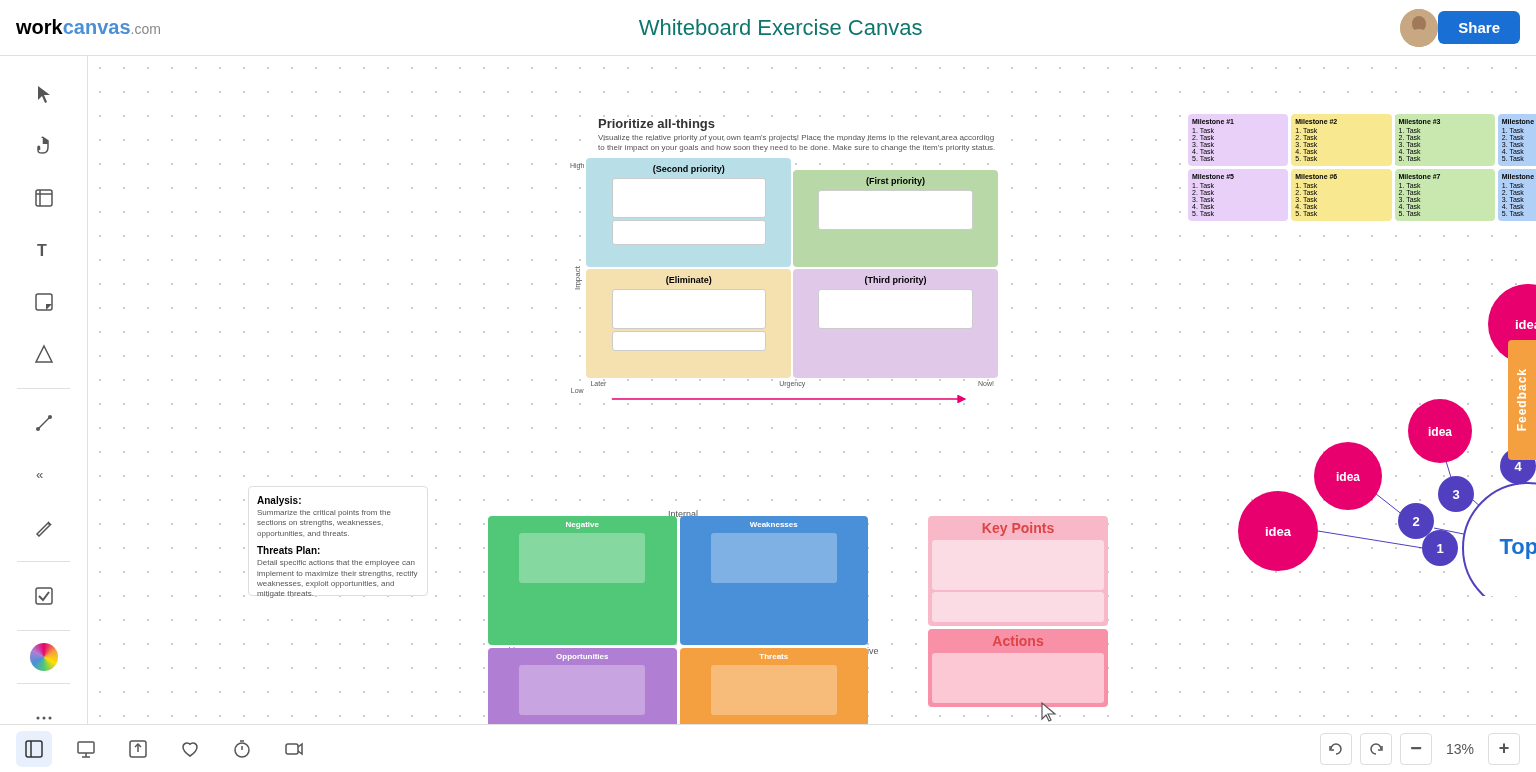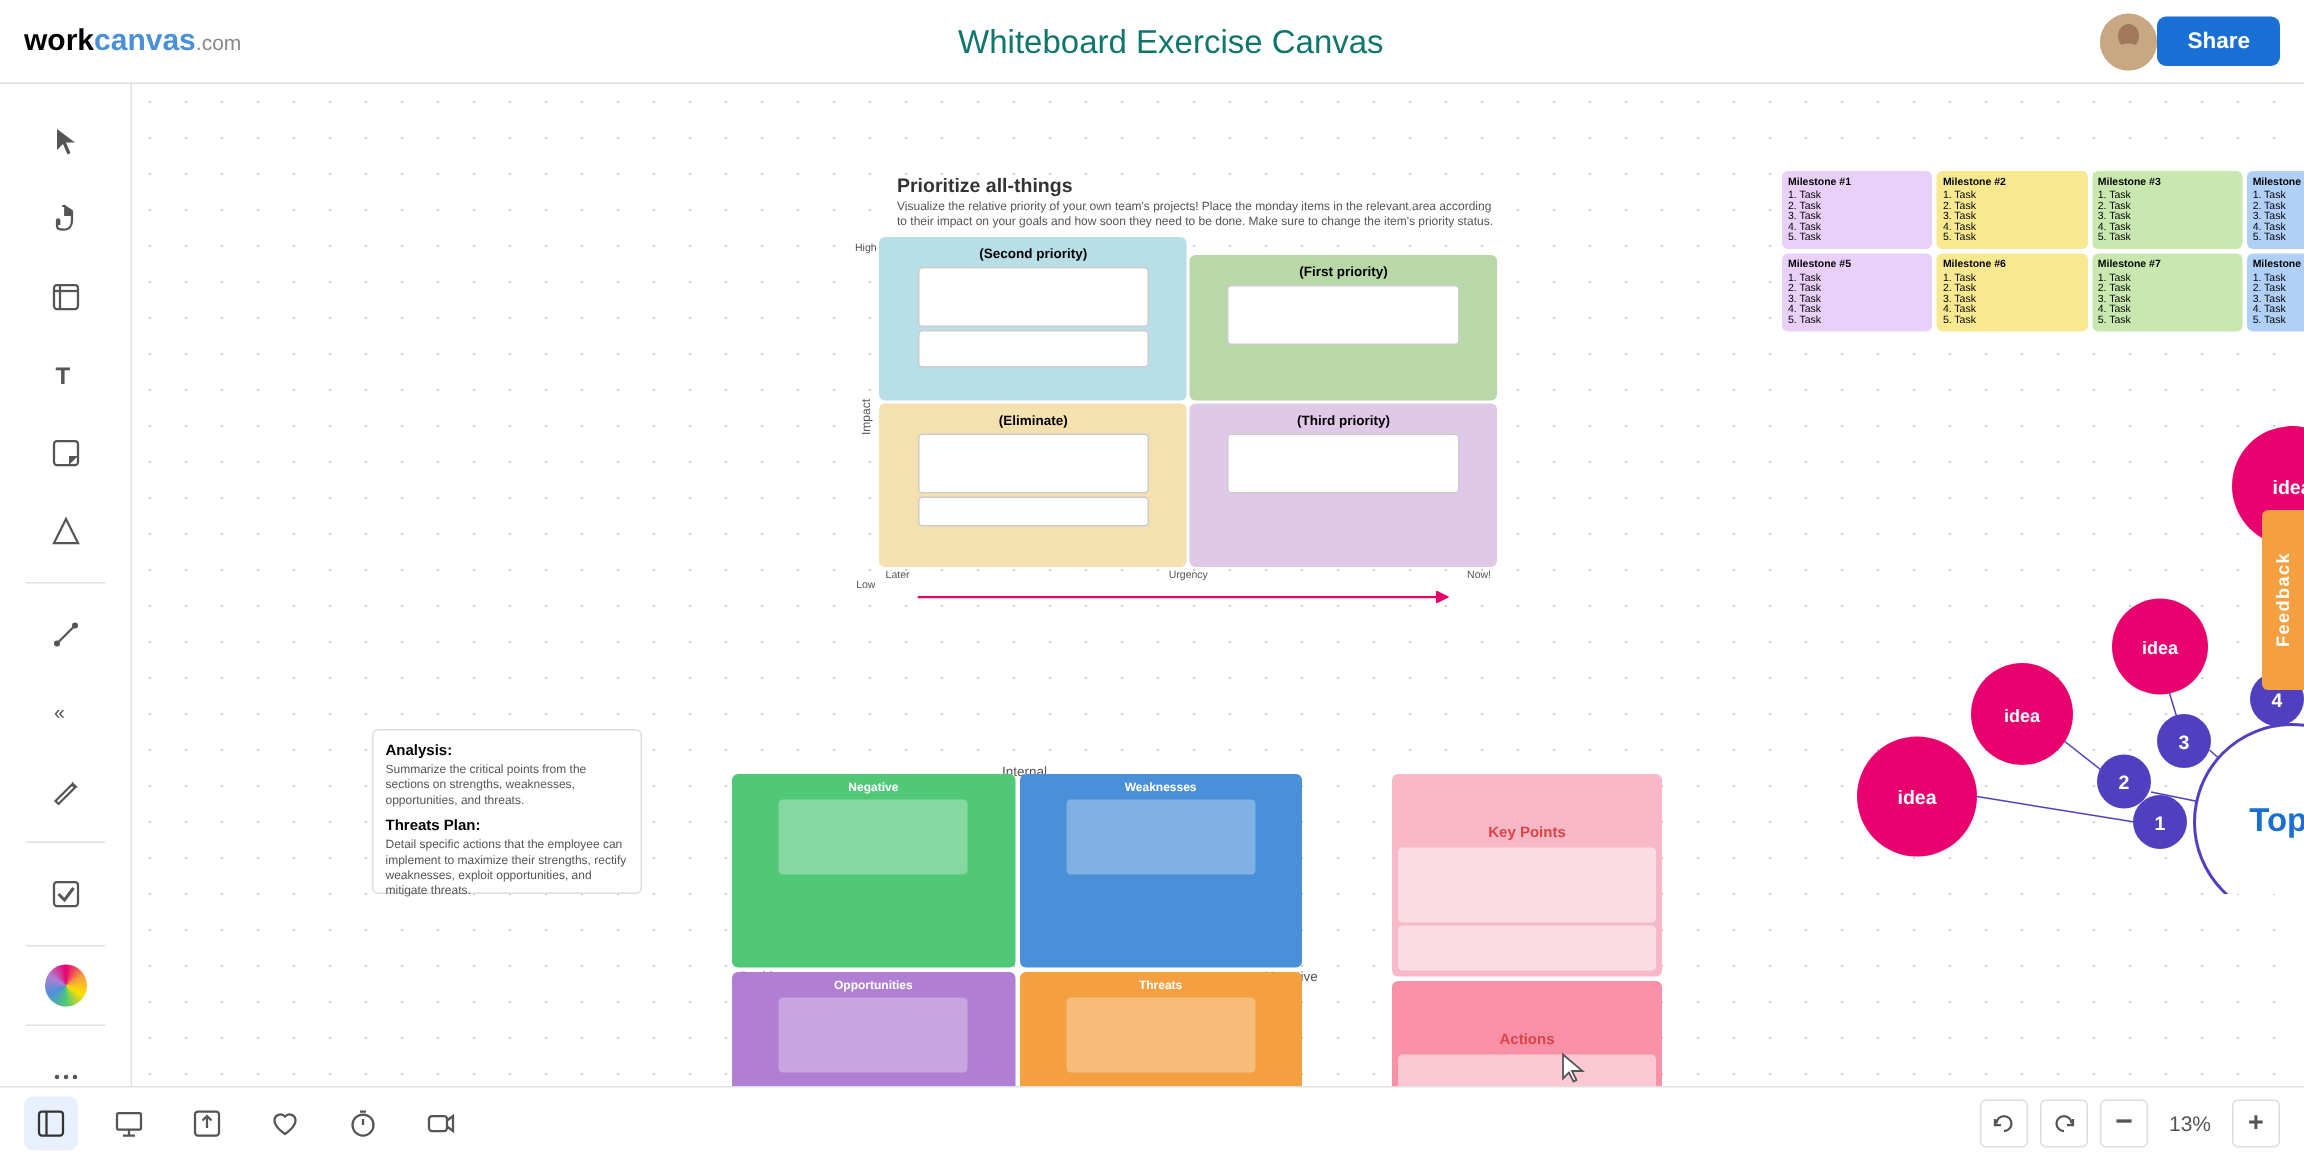--- a/index.html
+++ b/index.html
@@ -91,21 +91,21 @@
     .swot-cell.weaknesses { background: #4a90d9; }
     .swot-cell.opportunities { background: #b07fd4; }
     .swot-cell.threats { background: #f4a040; }
     .swot-inner-box { background: rgba(255,255,255,0.3); border-radius: 3px; width: 70%; height: 50px; margin-top: 4px; }
 
     
     .key-points {
       position: absolute; top: 460px; left: 840px; width: 180px; height: 260px;
     }
     .kp-cell { background: #f8b8c8; border-radius: 4px; margin-bottom: 3px; padding: 4px; }
-    .kp-cell h4 { font-size: 10px; font-weight: bold; color: #d44; text-align: center; margin-top: 30px; }
+    .kp-cell h4 { font-size: 14px; font-weight: bold; color: #d44; text-align: center; }
     .kp-inner { background: rgba(255,255,255,0.5); border-radius: 3px; height: 50px; margin-top: 4px; }
     .kp-cell.actions { background: #f890a8; }
 
     
     .mind-map {
       position: absolute; top: 220px; left: 1130px; width: 400px; height: 320px;
     }
 
     
     .feedback-tab {

